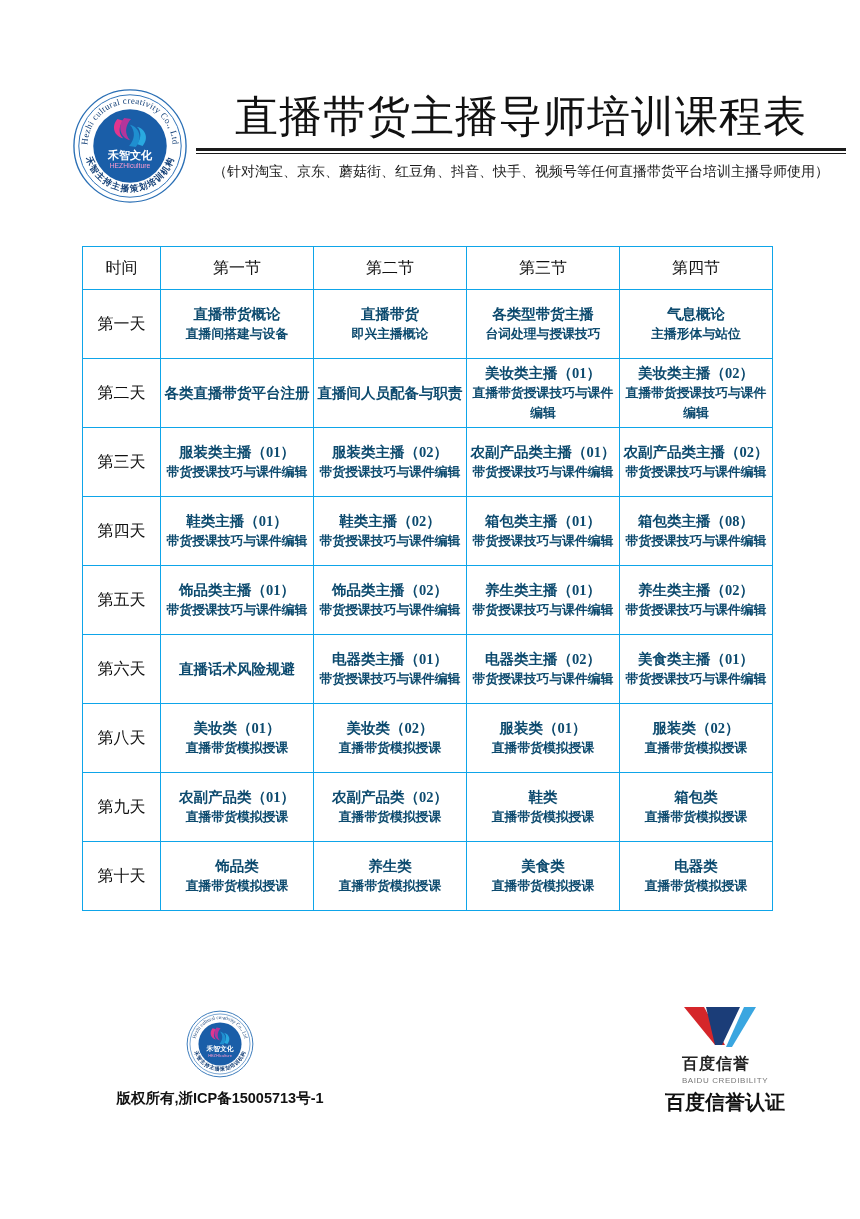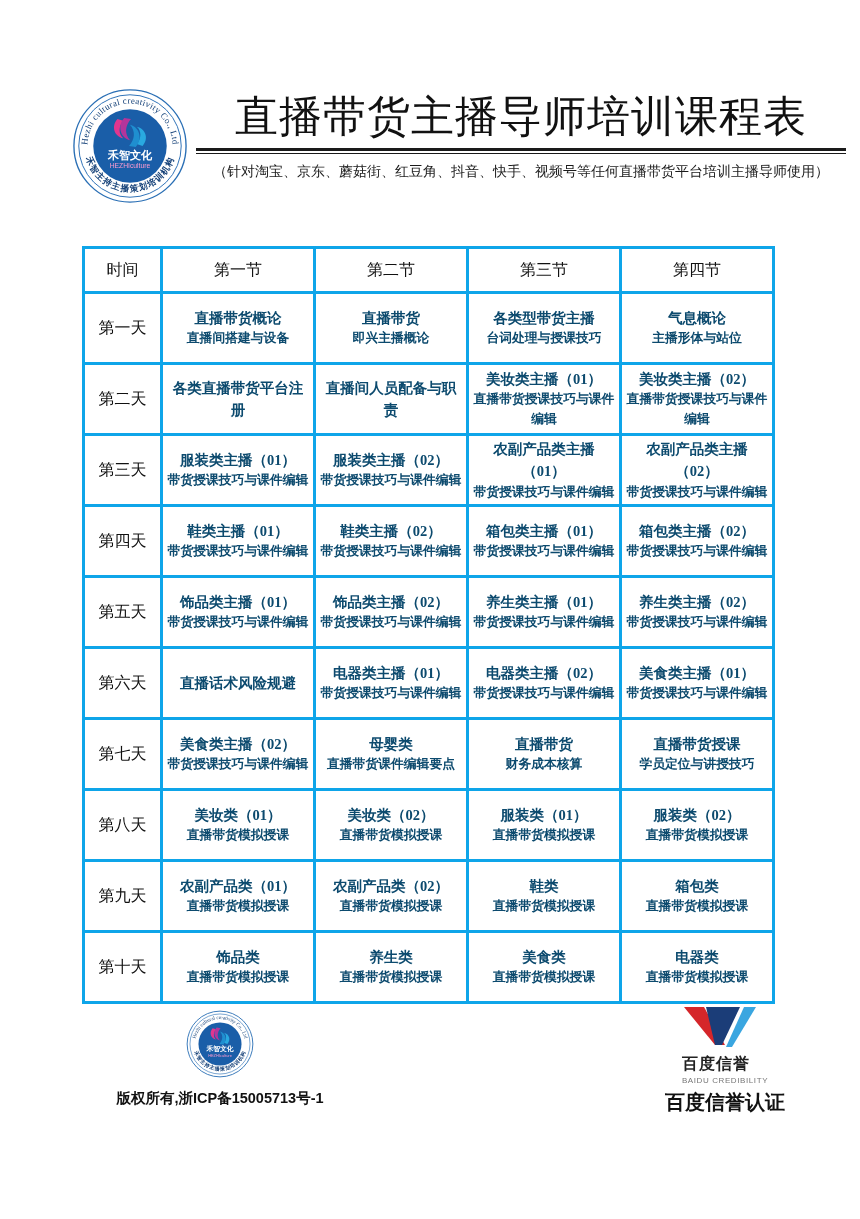--- a/index.html
+++ b/index.html
@@ -75,21 +75,21 @@
     left: 82px;
     top: 246px;
     width: 690px;
   }
   table.schedule {
     border-collapse: collapse;
     width: 690px;
     table-layout: fixed;
   }
   table.schedule td, table.schedule th {
-    border: 3px solid #0ea5e9;
+    border: 1px solid #0ea5e9;
     text-align: center;
     vertical-align: middle;
     padding: 0 3px;
   }
   table.schedule th {
     height: 42px;
     font-family: "DejaVu Serif", "Liberation Serif", serif;
     font-weight: 400;
     font-size: 16px;
     color: #111;
@@ -284,21 +284,21 @@
           </td>
           <td class="lesson-cell">
             <span class="l1">鞋类主播（02）</span>
             <span class="l2">带货授课技巧与课件编辑</span>
           </td>
           <td class="lesson-cell">
             <span class="l1">箱包类主播（01）</span>
             <span class="l2">带货授课技巧与课件编辑</span>
           </td>
           <td class="lesson-cell">
-            <span class="l1">箱包类主播（02）</span>
+            <span class="l1">箱包类主播（08）</span>
             <span class="l2">带货授课技巧与课件编辑</span>
           </td>
         </tr>
         <tr>
           <td class="day-cell">第五天</td>
           <td class="lesson-cell">
             <span class="l1">饰品类主播（01）</span>
             <span class="l2">带货授课技巧与课件编辑</span>
           </td>
           <td class="lesson-cell">
@@ -323,39 +323,20 @@
             <span class="l1">电器类主播（01）</span>
             <span class="l2">带货授课技巧与课件编辑</span>
           </td>
           <td class="lesson-cell">
             <span class="l1">电器类主播（02）</span>
             <span class="l2">带货授课技巧与课件编辑</span>
           </td>
           <td class="lesson-cell">
             <span class="l1">美食类主播（01）</span>
             <span class="l2">带货授课技巧与课件编辑</span>
-          </td>
-        </tr>
-        <tr>
-          <td class="day-cell">第七天</td>
-          <td class="lesson-cell">
-            <span class="l1">美食类主播（02）</span>
-            <span class="l2">带货授课技巧与课件编辑</span>
-          </td>
-          <td class="lesson-cell">
-            <span class="l1">母婴类</span>
-            <span class="l2">直播带货课件编辑要点</span>
-          </td>
-          <td class="lesson-cell">
-            <span class="l1">直播带货</span>
-            <span class="l2">财务成本核算</span>
-          </td>
-          <td class="lesson-cell">
-            <span class="l1">直播带货授课</span>
-            <span class="l2">学员定位与讲授技巧</span>
           </td>
         </tr>
         <tr>
           <td class="day-cell">第八天</td>
           <td class="lesson-cell">
             <span class="l1">美妆类（01）</span>
             <span class="l2">直播带货模拟授课</span>
           </td>
           <td class="lesson-cell">
             <span class="l1">美妆类（02）</span>

